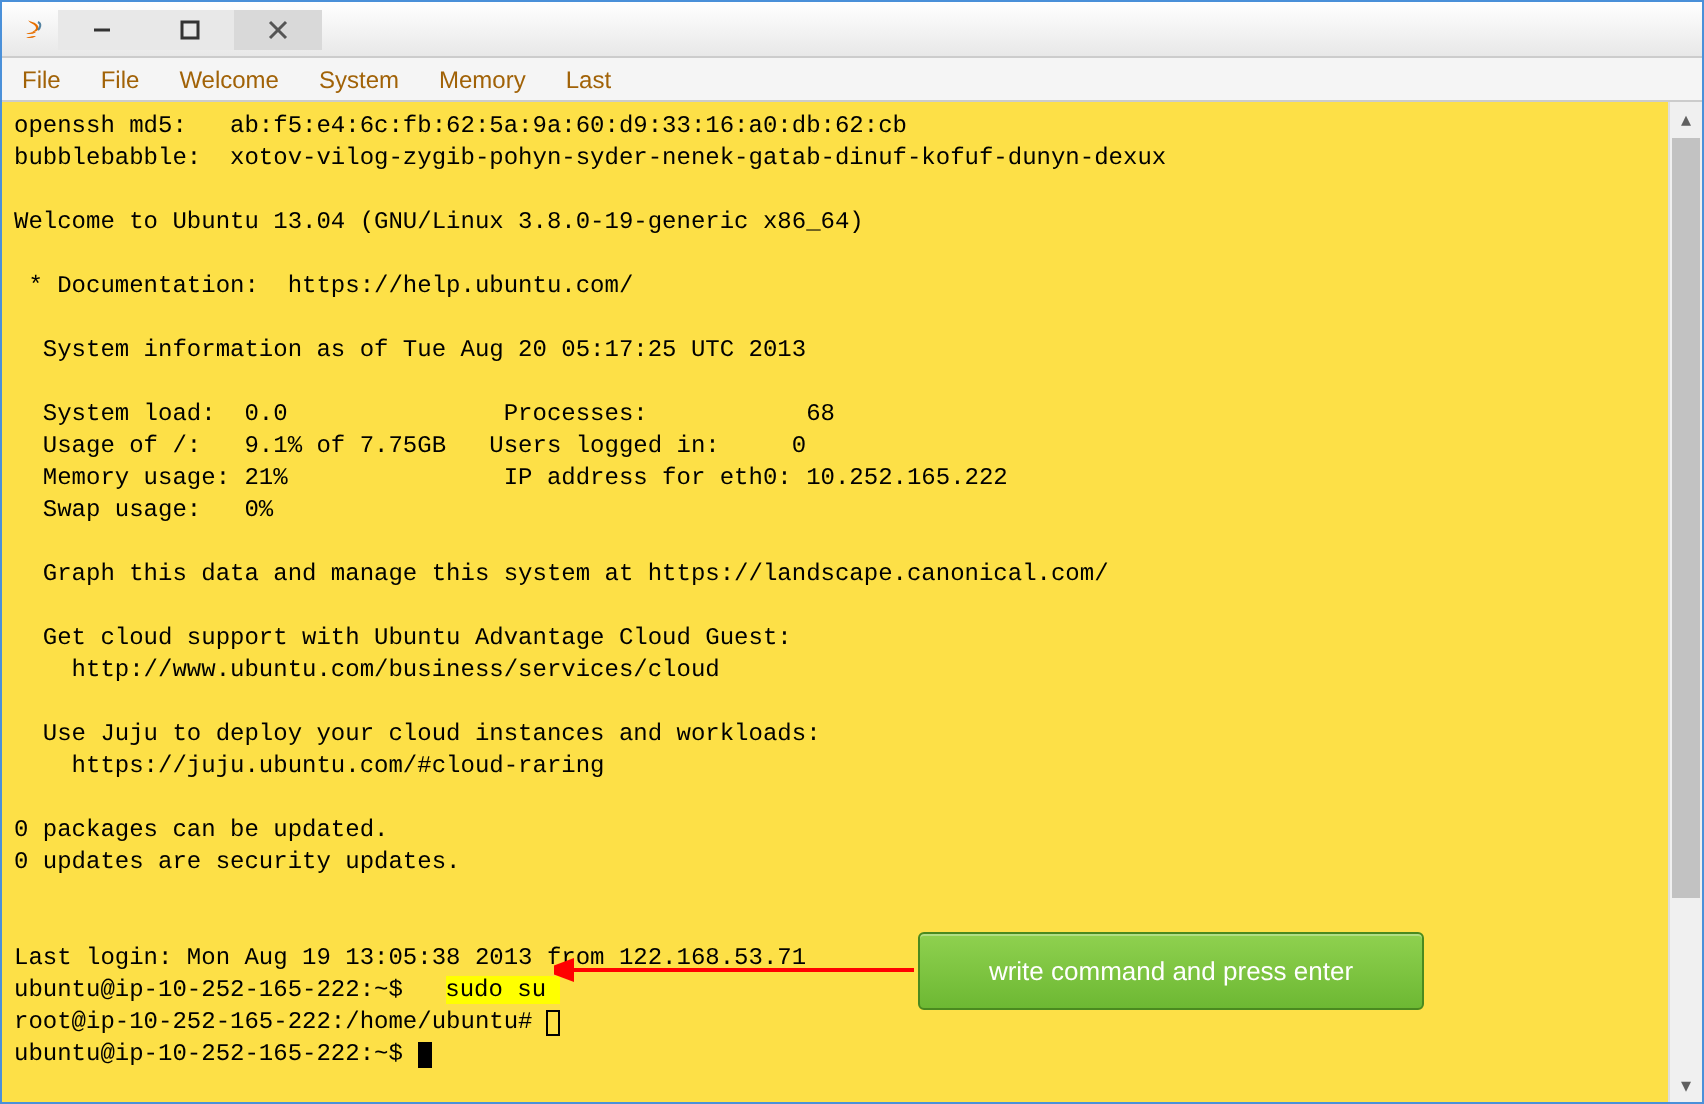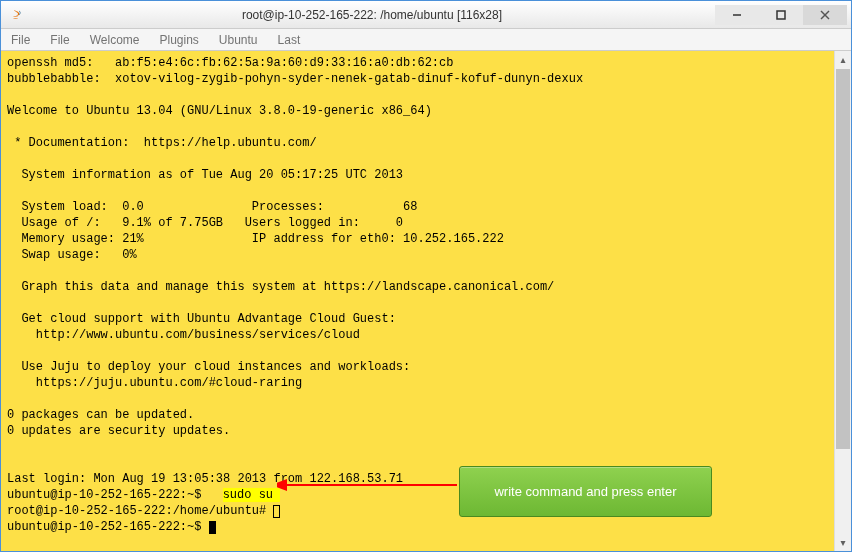--- a/index.html
+++ b/index.html
@@ -53,21 +53,21 @@
     .menubar {
       background: #f5f5f5;
       border-bottom: 1px solid #ccc;
       display: flex;
       height: 22px;
       align-items: center;
     }
     .menu-item {
       padding: 2px 10px;
       font-size: 12px;
-      color: #737373;
+      color: #a16207;
       cursor: default;
       text-align: center;
     }
     .terminal-wrap {
       flex: 1;
       display: flex;
       overflow: hidden;
       position: relative;
     }
     .terminal {
@@ -121,21 +121,21 @@
       width: 7px;
       height: 13px;
       border: 1px solid #000;
       vertical-align: text-bottom;
     }
     .callout {
       position: absolute;
       left: 459px;
       top: 466px;
       width: 253px;
-      height: 51px;
+      height: 39px;
       background: linear-gradient(to bottom, #8fd14f, #6db833);
       border: 1px solid #4a8a1f;
       border-radius: 3px;
       display: flex;
       align-items: center;
       justify-content: center;
       font-size: 13px;
       color: #fff;
       box-shadow: inset 0 1px 0 rgba(255,255,255,0.3);
     }
@@ -149,21 +149,20 @@
 </head>
 <body>
 
 <div class="titlebar">
   <div class="titlebar-icon">
     <svg width="14" height="14" viewBox="0 0 14 14">
         <path d="M4 2 C5 4 8 4 8 6 C8 7 6 8 6 8 C8 8 10 7 9 5 C8 3 5 3 4 2 Z M3 9 C3 9 5 8 8 8 C8 8 7 9 5 9 C4 9 3 9 3 9 Z M3 11 C3 11 5 10 8 10 C8 10 7 11 5 11 Z" fill="#e76f00"></path>
         <path d="M9 3 C11 4 10 6 9 7" stroke="#5382a1" stroke-width="1" fill="none"></path>
       </svg>
   </div>
-  <div class="window-title">root@ip-10-252-165-222: /home/ubuntu [116x28]</div>
   <div class="window-controls">
     <button class="window-btn">
       <svg width="10" height="10" viewBox="0 0 10 10">
           <line x1="1" y1="5" x2="9" y2="5" stroke="#333" stroke-width="1.5"></line>
         </svg>
     </button>
     <button class="window-btn">
       <svg width="10" height="10" viewBox="0 0 10 10">
           <rect x="1" y="1" width="8" height="8" fill="none" stroke="#333" stroke-width="1.5"></rect>
         </svg>
@@ -174,22 +173,22 @@
           <line x1="9" y1="1" x2="1" y2="9" stroke="#555" stroke-width="1.5"></line>
         </svg>
     </button>
   </div>
 </div>
 
 <div class="menubar">
   <div class="menu-item">File</div>
   <div class="menu-item">File</div>
   <div class="menu-item">Welcome</div>
-  <div class="menu-item">Plugins</div>
-  <div class="menu-item">Ubuntu</div>
+  <div class="menu-item">System</div>
+  <div class="menu-item">Memory</div>
   <div class="menu-item">Last</div>
 </div>
 
 <div class="terminal-wrap">
   <div class="terminal" id="terminal"><div>openssh md5:   ab:f5:e4:6c:fb:62:5a:9a:60:d9:33:16:a0:db:62:cb</div><div>bubblebabble:  xotov-vilog-zygib-pohyn-syder-nenek-gatab-dinuf-kofuf-dunyn-dexux</div><div>&nbsp;</div><div>Welcome to Ubuntu 13.04 (GNU/Linux 3.8.0-19-generic x86_64)</div><div>&nbsp;</div><div> * Documentation:  https://help.ubuntu.com/</div><div>&nbsp;</div><div>  System information as of Tue Aug 20 05:17:25 UTC 2013</div><div>&nbsp;</div><div>  System load:  0.0               Processes:           68</div><div>  Usage of /:   9.1% of 7.75GB   Users logged in:     0</div><div>  Memory usage: 21%               IP address for eth0: 10.252.165.222</div><div>  Swap usage:   0%</div><div>&nbsp;</div><div>  Graph this data and manage this system at https://landscape.canonical.com/</div><div>&nbsp;</div><div>  Get cloud support with Ubuntu Advantage Cloud Guest:</div><div>    http://www.ubuntu.com/business/services/cloud</div><div>&nbsp;</div><div>  Use Juju to deploy your cloud instances and workloads:</div><div>    https://juju.ubuntu.com/#cloud-raring</div><div>&nbsp;</div><div>0 packages can be updated.</div><div>0 updates are security updates.</div><div>&nbsp;</div><div>&nbsp;</div><div>Last login: Mon Aug 19 13:05:38 2013 from 122.168.53.71</div><div><span>ubuntu@ip-10-252-165-222:~$ </span><span class="hl-yellow">sudo su </span></div><div><span>root@ip-10-252-165-222:/home/ubuntu# </span><span class="cursor-box"></span></div><div><span>ubuntu@ip-10-252-165-222:~$ </span><span class="cursor-block"></span></div></div>
   <div class="scrollbar">
     <div class="scroll-arrow up">▴</div>
     <div class="scroll-thumb"></div>
     <div class="scroll-arrow down">▾</div>
   </div>

